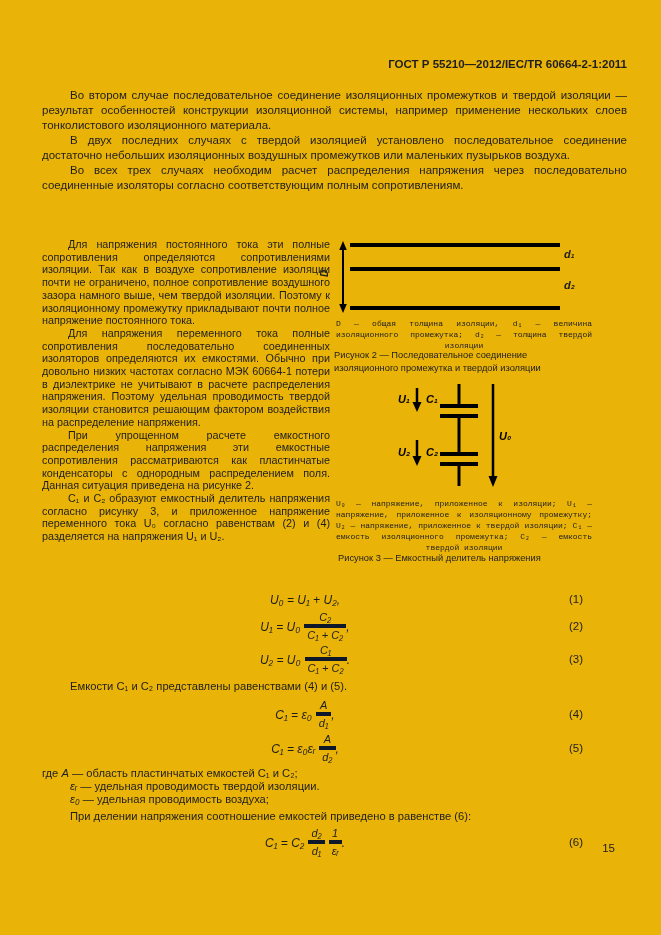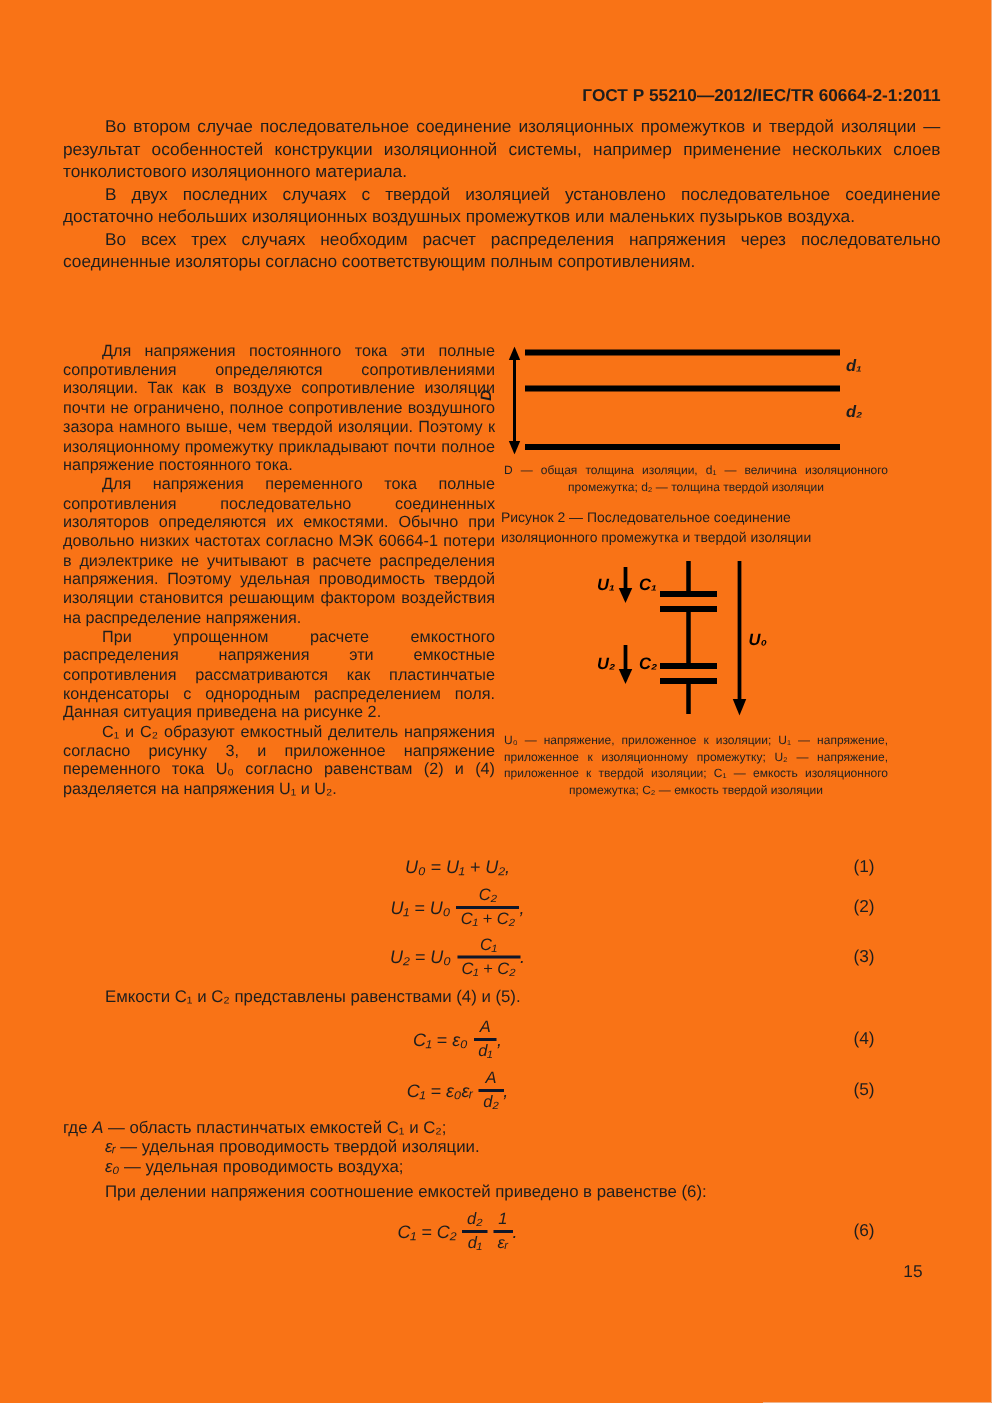--- a/index.html
+++ b/index.html
@@ -1,29 +1,29 @@
 <!DOCTYPE html>
 <html><head>
 <meta charset="utf-8">
 <style>
   html,body{margin:0;padding:0;background:#e8e8e8;}
   .page{
     position:relative;
     width:661px;height:935px;
     margin:0 auto;
-    background:#f97316;
+    background:#eab308;
     font-family:"Liberation Sans","DejaVu Sans",sans-serif;
     color:#1e1e1e;
     overflow:hidden;
   }
   .content{position:absolute;left:42px;top:57px;width:585px;}
   .doc-header{
     text-align:right;font-weight:bold;font-size:11.5px;line-height:14px;margin:0;
   }
-  .intro{margin-top:7px;height:150px;overflow:hidden;}
+  .intro{margin-top:17px;height:150px;overflow:hidden;}
   .intro p{
     margin:0;font-size:11.5px;line-height:15px;
     text-align:justify;text-indent:28px;
   }
   .cols{position:relative;height:337px;overflow:visible;}
   .col-left{
     position:absolute;left:0;top:0;width:288px;
   }
   .col-left p{
     margin:0;font-size:10.8px;line-height:12.7px;
@@ -40,49 +40,49 @@
   .fig2-D{
     position:absolute;left:-27px;top:30px;
     font-weight:bold;font-style:italic;font-size:10px;
     transform:rotate(-90deg);
   }
   .fig2-d1{position:absolute;left:216px;top:10px;font-weight:bold;font-style:italic;font-size:11px;}
   .fig2-d2{position:absolute;left:216px;top:41px;font-weight:bold;font-style:italic;font-size:11px;}
   .fig-note{
     position:absolute;left:-12px;width:256px;
     font-size:8px;line-height:11px;color:#222;
-    text-align:justify;text-align-last:center;
+    text-align:justify;text-align-last:center;font-family:Liberation Mono, monospace;
   }
   .note2{top:80px;}
   .fig-title{
     position:absolute;left:-14px;width:260px;
     font-size:9.3px;line-height:12.5px;text-align:left;
   }
   .title2{top:111px;}
   
   .fig3-svg{position:absolute;left:40px;top:146px;}
   .fig3-svg text{font-family:"Liberation Sans","DejaVu Sans",sans-serif;font-weight:bold;font-style:italic;font-size:11px;fill:#000;}
   .note3{top:260px;}
   .title3{top:314px;left:-10px;}
   
   .eq-row{position:relative;text-align:center;padding-right:59px;}
   .eq-row .eq-no{
     position:absolute;right:44px;top:50%;transform:translateY(-50%);
     font-size:11.5px;font-style:normal;
   }
   .eq{font-style:italic;font-size:12px;}
-  .eq-line1{margin-top:4px;height:18px;line-height:18px;}
+  .eq-line1{margin-top:15px;height:18px;line-height:18px;}
   .eq-frac-row{margin-top:3px;height:30px;line-height:30px;}
   .eq-frac-row .eq{vertical-align:middle;}
   .frac{
     display:inline-block;vertical-align:middle;text-align:center;
     font-style:italic;font-size:11px;margin-left:4px;
   }
   .frac .num{display:block;line-height:13px;padding:0 3px;}
-  .frac .den{display:block;line-height:14px;border-top:2px solid #0f172a;padding:0 3px;text-align:center;}
+  .frac .den{display:block;line-height:14px;border-top:4px solid #0f172a;padding:0 3px;text-align:center;}
   .eq-post{font-style:italic;font-size:12px;vertical-align:middle;}
   .mid-text{margin:5px 0 0 0;font-size:11.2px;line-height:14px;text-indent:28px;text-align:left;}
   .where{margin:0;font-size:11.2px;line-height:13px;text-align:left;}
   .where .sym{font-style:italic;}
   .where1{margin-top:4px;}
   .where-ind{padding-left:28px;}
   .division{margin:4px 0 0 0;font-size:11.2px;line-height:13px;text-indent:28px;text-align:left;}
   .page-number{
     position:absolute;left:582px;top:842px;width:33px;
     text-align:right;font-size:11.5px;
@@ -151,20 +151,21 @@
           <polygon points="105,103 100.5,92 109.5,92" fill="#000"></polygon>
 
           <text x="10" y="19">U₁</text>
           <text x="38" y="19">C₁</text>
           <text x="10" y="72">U₂</text>
           <text x="38" y="72">C₂</text>
           <text x="111" y="56">U₀</text>
         </svg>
 
         <div class="fig-note note3">U₀ — напряжение, приложенное к изоляции; U₁ — напряжение, приложенное к изоляционному промежутку; U₂ — напряжение, приложенное к твердой изоляции; C₁ — емкость изоляционного промежутка; C₂ — емкость твердой изоляции</div>
+        <div class="fig-title title3">Рисунок 3 — Емкостный делитель напряжения</div>
       </div>
     </div>
 
     <div class="eq-row eq-line1">
       <span class="eq">U₀ = U₁ + U₂,</span>
       <span class="eq-no">(1)</span>
     </div>
 
     <div class="eq-row eq-frac-row">
       <span class="eq">U₁ = U₀</span><span class="frac"><span class="num">C₂</span><span class="den">C₁ + C₂</span></span><span class="eq-post">,</span>

